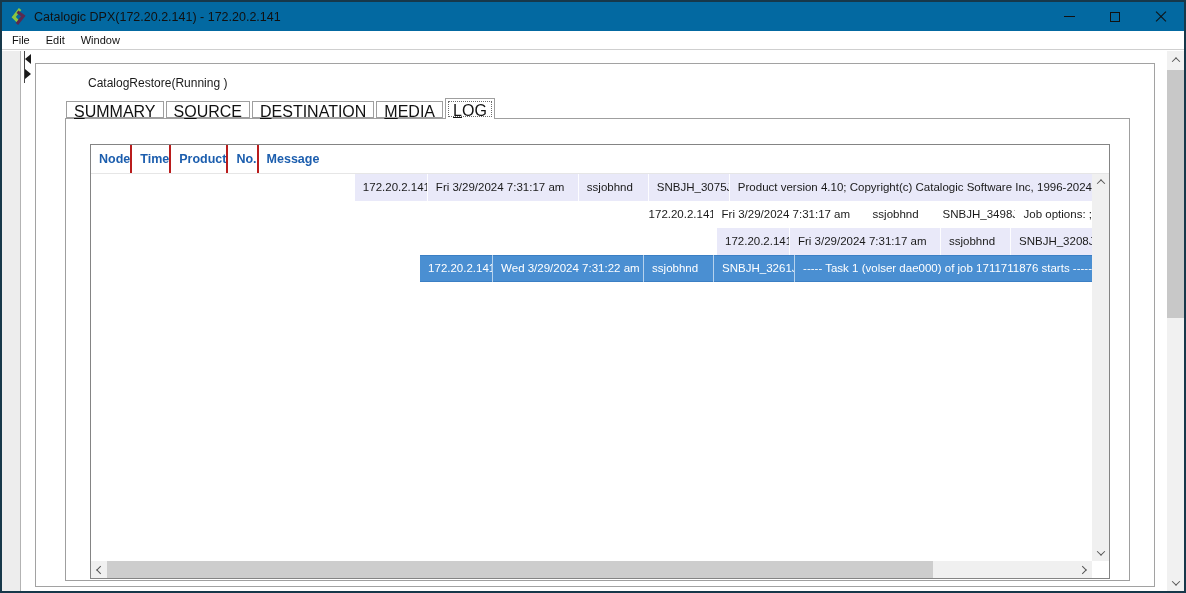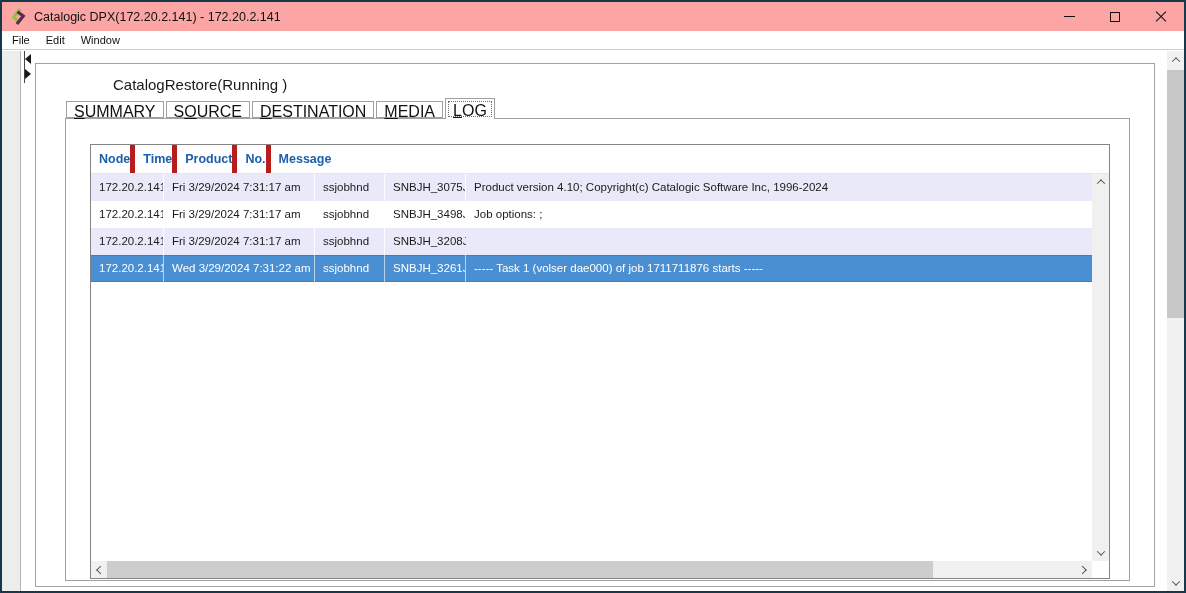--- a/index.html
+++ b/index.html
@@ -7,21 +7,21 @@
   body { font-family:"Liberation Sans", sans-serif; }
 
   .window {
     position:relative; width:1186px; height:593px;
     background:#ffffff; border:2px solid #17384a; overflow:hidden;
   }
 
   
   .titlebar {
     position:absolute; left:0; top:0; right:0; height:29px;
-    background:#fca5a5; display:flex; align-items:center;
+    background:#0369a1; display:flex; align-items:center;
   }
   .app-logo { width:17px; height:17px; margin-left:8px; margin-right:7px; flex:0 0 auto; }
   .title-text { font-size:12.5px; color:#111; white-space:nowrap; }
   .winbtns { position:absolute; right:0; top:0; height:29px; display:flex; }
   .winbtn { width:46px; height:29px; display:flex; align-items:center; justify-content:center; }
   .ic-min { width:11px; height:1px; background:#111; }
   .ic-max { width:10px; height:10px; border:1px solid #111; }
   .ic-close { position:relative; width:12px; height:12px; }
   .ic-close::before, .ic-close::after {
     content:""; position:absolute; left:-1px; top:5px; width:14px; height:1px; background:#111;
@@ -64,21 +64,21 @@
   .chev.down  { transform:rotate(45deg) translate(-1px,-1px); }
   .chev.left  { transform:rotate(135deg) translate(-1px,-1px); }
   .chev.right { transform:rotate(-45deg) translate(-1px,-1px); }
   .chev.small { width:6px; height:6px; border-width:1.7px; }
 
   
   .groupbox {
     position:absolute; left:33px; top:12px; width:1120px; height:524px;
     border:1px solid #a2a2a2; background:#fff;
   }
-  .gb-title { position:absolute; left:77px; top:12px; font-size:15px; color:#1a1a1a; white-space:nowrap; }
+  .gb-title { position:absolute; left:52px; top:12px; font-size:12px; color:#1a1a1a; white-space:nowrap; }
 
   .tabs {
     position:absolute; left:30px; top:34px; height:21px;
     display:flex; align-items:flex-end; gap:2px; z-index:3;
   }
   .tab {
     height:17px; margin-bottom:1px; background:#fff;
     border:1px solid #9f9f9f; padding:1px 7px 0 7px;
     font-size:16px; color:#111; white-space:nowrap; position:relative;
   }
@@ -96,27 +96,27 @@
 
   
   .logtable {
     position:absolute; left:24px; top:25px; width:1020px; height:435px;
     border:1px solid #848484; background:#fff;
     display:flex; flex-direction:column; overflow:hidden;
   }
   .thead { flex:0 0 29px; display:flex; background:#fff; border-bottom:1px solid #e6e6e6; padding-right:17px; }
   .th {
     font-size:12.5px; font-weight:bold; color:#1c5eae;
-    line-height:28px; padding-left:8px; border-right:5px solid #b91c1c;
+    line-height:28px; padding-left:8px; border-right:2px solid #b91c1c;
     white-space:nowrap; overflow:hidden;
   }
   .th:last-of-type { border-right:none; }
 
   .tmid { flex:1; display:flex; min-height:0; }
-  .rows { flex:1; display:flex; flex-direction:column; background:#fff; min-width:0; }
+  .rows { flex:1; display:flex; flex-direction:column; background:#fff; min-width:0;align-items:flex-end; }
   .row { flex:0 0 27px; display:flex; background:#fff; }
   .row.idx-0, .row.idx-2 { background:#e9e9f9; }
   .row.selected {
     background:#4a8fd2; color:#fff;
     box-shadow:inset 0 1px 0 #3b7fc4, inset 0 -1px 0 #3b7fc4;
   }
   .cell {
     font-size:11.5px; color:#1a1a1a; line-height:27px; padding-left:8px;
     border-right:1px solid rgba(255,255,255,0.9);
     white-space:nowrap; overflow:hidden;

